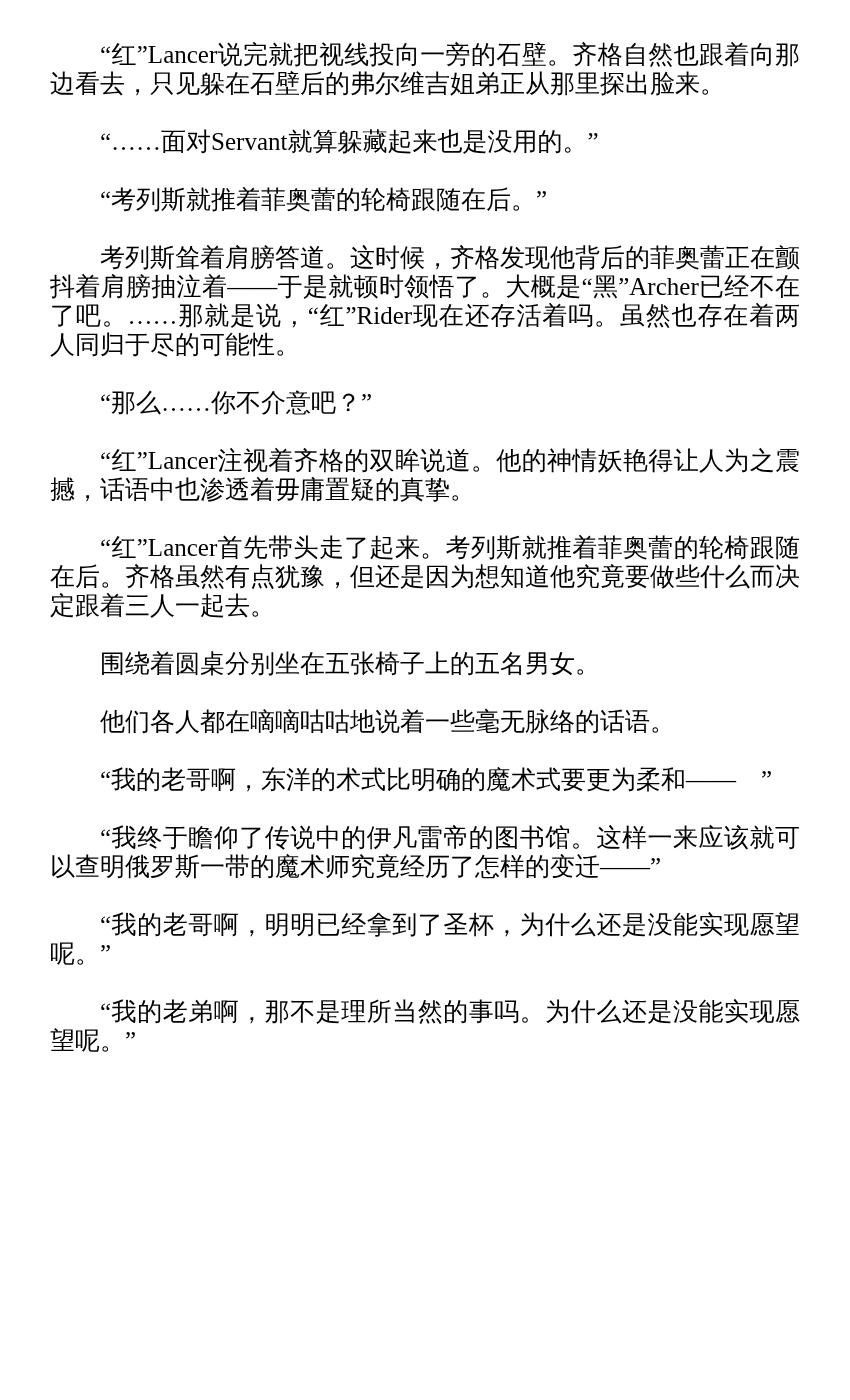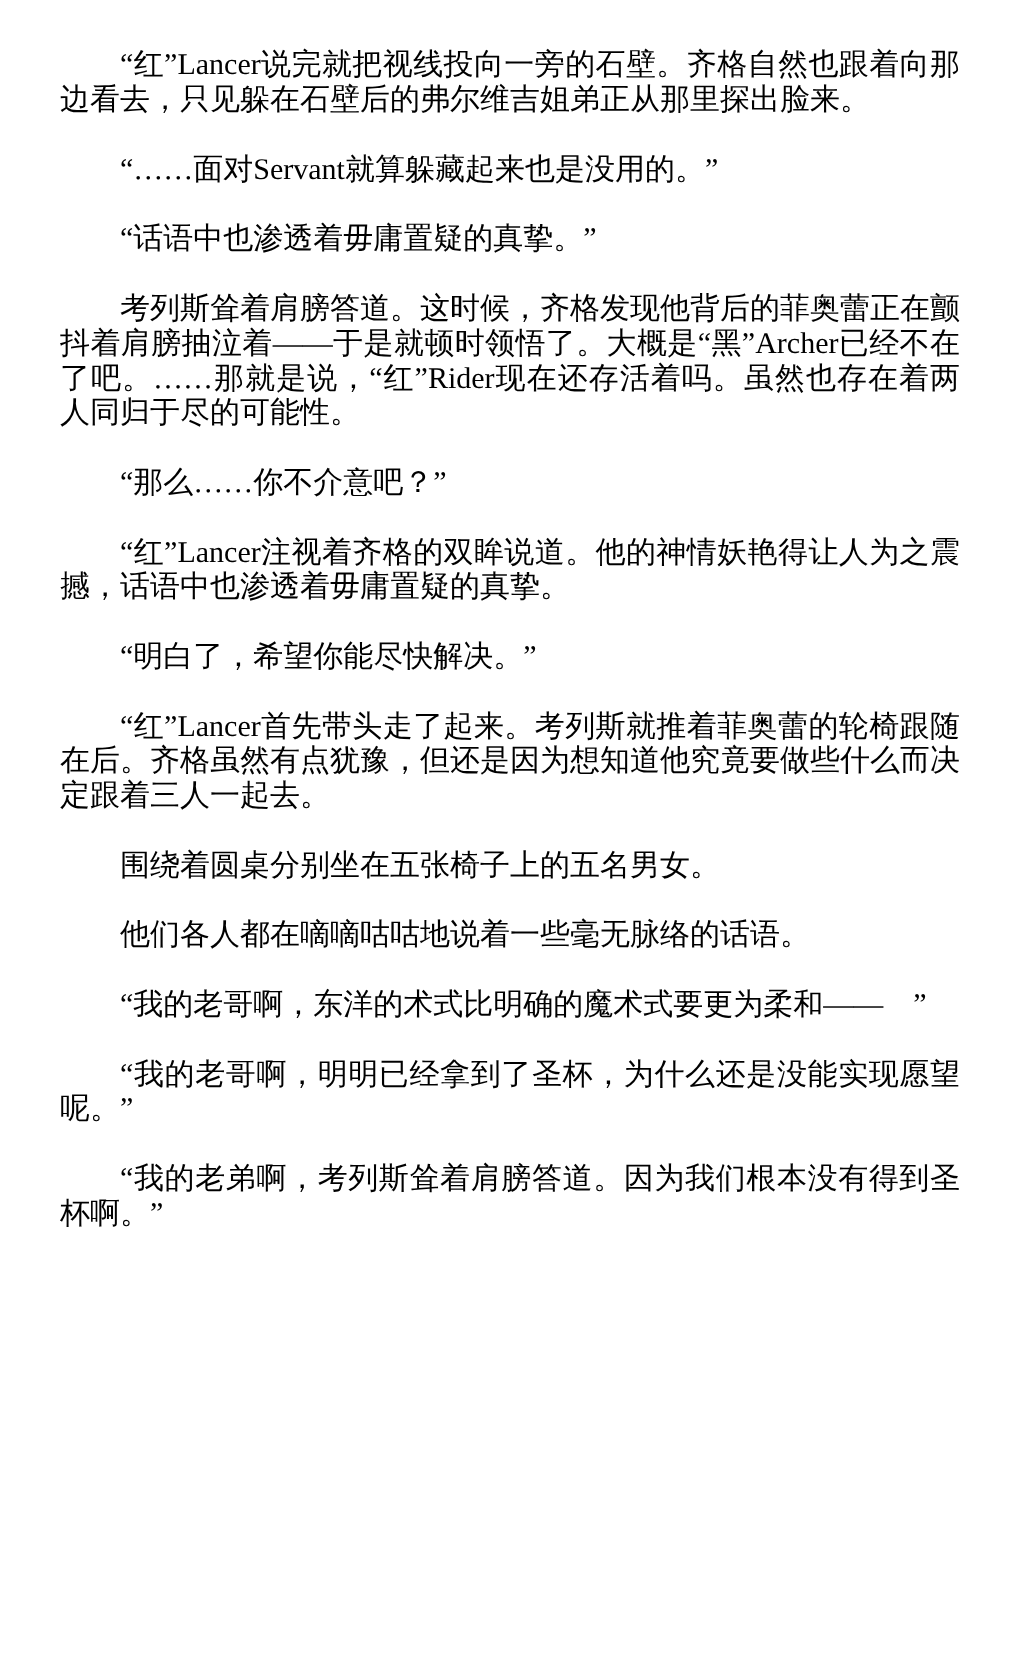--- a/index.html
+++ b/index.html
@@ -31,25 +31,25 @@
     word-break: break-all;
   }
 </style>
 </head>
 <body>
 
 <div class="page">
   <div class="text-block">
     <p>“红”Lancer说完就把视线投向一旁的石壁。齐格自然也跟着向那边看去，只见躲在石壁后的弗尔维吉姐弟正从那里探出脸来。</p>
     <p>“……面对Servant就算躲藏起来也是没用的。”</p>
-    <p>“话语中也渗透着毋庸置疑的真挚。”</p>
+    <p>“考列斯就推着菲奥蕾的轮椅跟随在后。”</p>
     <p>考列斯耸着肩膀答道。这时候，齐格发现他背后的菲奥蕾正在颤抖着肩膀抽泣着——于是就顿时领悟了。大概是“黑”Archer已经不在了吧。……那就是说，“红”Rider现在还存活着吗。虽然也存在着两人同归于尽的可能性。</p>
     <p>“那么……你不介意吧？”</p>
     <p>“红”Lancer注视着齐格的双眸说道。他的神情妖艳得让人为之震撼，话语中也渗透着毋庸置疑的真挚。</p>
-    <p>“明白了，希望你能尽快解决。”</p>
     <p>“红”Lancer首先带头走了起来。考列斯就推着菲奥蕾的轮椅跟随在后。齐格虽然有点犹豫，但还是因为想知道他究竟要做些什么而决定跟着三人一起去。</p>
     <p>围绕着圆桌分别坐在五张椅子上的五名男女。</p>
     <p>他们各人都在嘀嘀咕咕地说着一些毫无脉络的话语。</p>
     <p>“我的老哥啊，东洋的术式比明确的魔术式要更为柔和——　”</p>
+    <p>“我终于瞻仰了传说中的伊凡雷帝的图书馆。这样一来应该就可以查明俄罗斯一带的魔术师究竟经历了怎样的变迁——”</p>
     <p>“我的老哥啊，明明已经拿到了圣杯，为什么还是没能实现愿望呢。”</p>
-    <p>“我的老弟啊，考列斯耸着肩膀答道。因为我们根本没有得到圣杯啊。”</p>
+    <p>“我的老弟啊，那不是理所当然的事吗。为什么还是没能实现愿望呢。”</p>
   </div>
 </div>
 
 </body></html>

